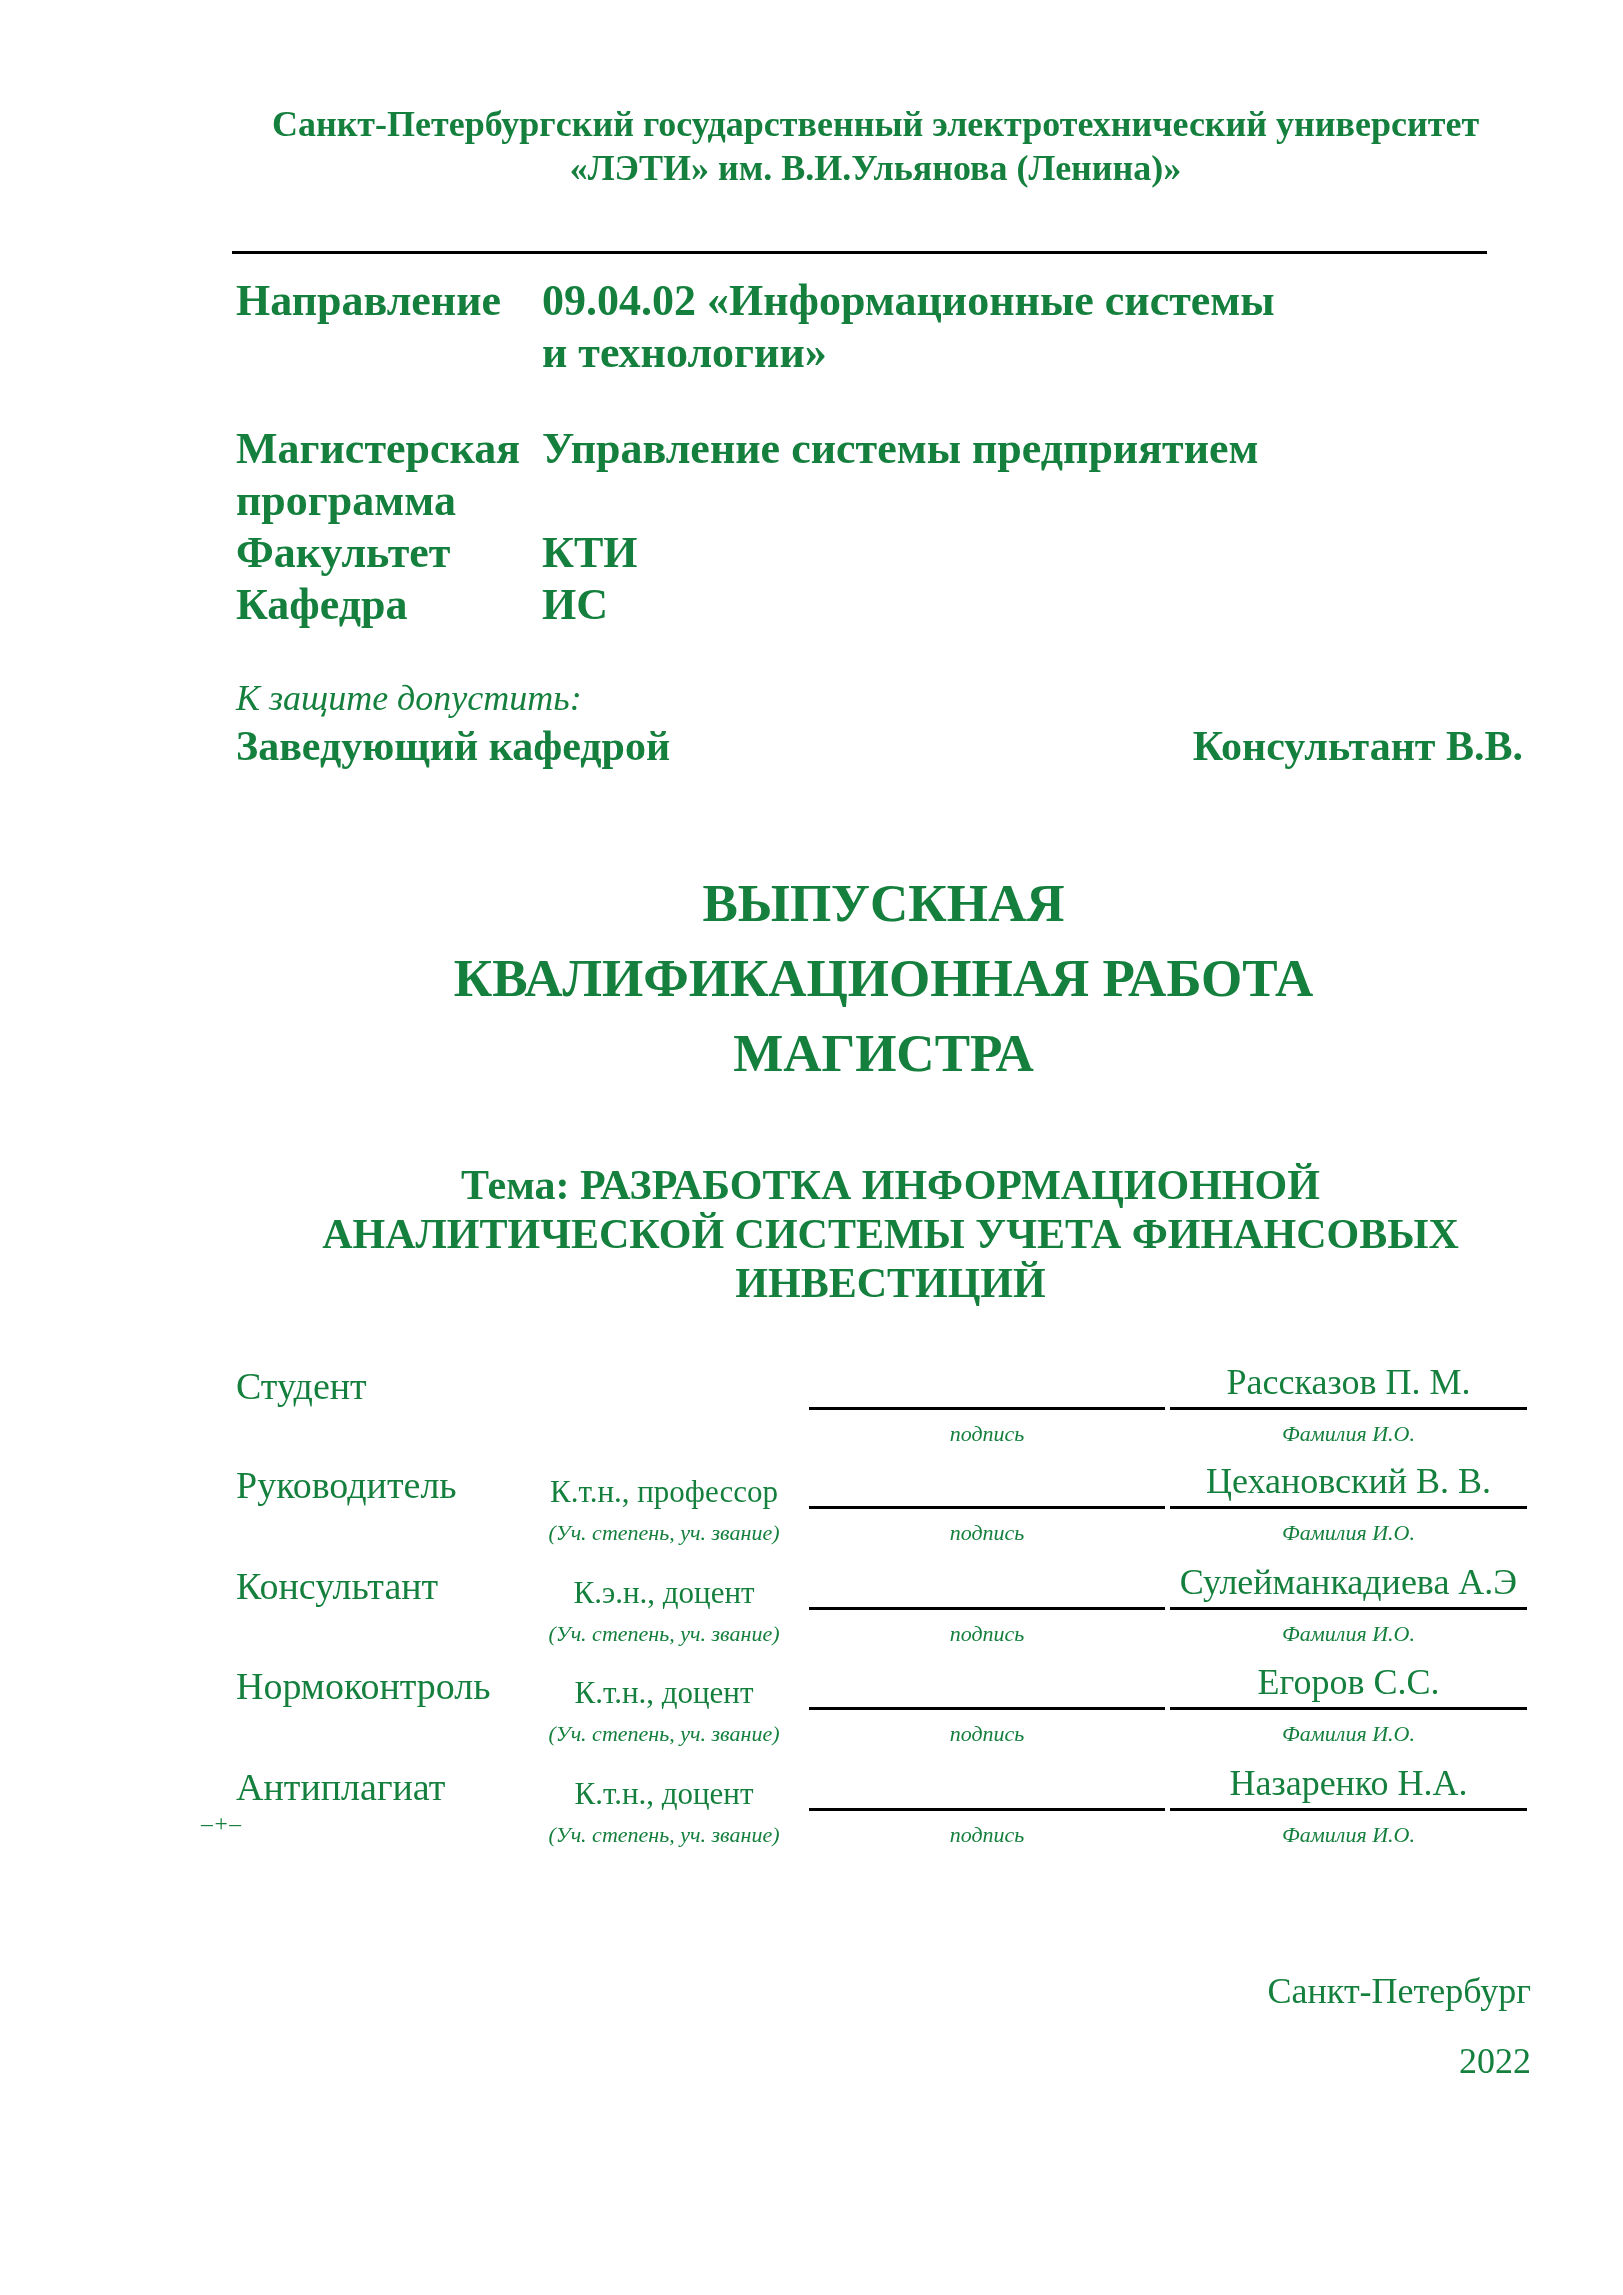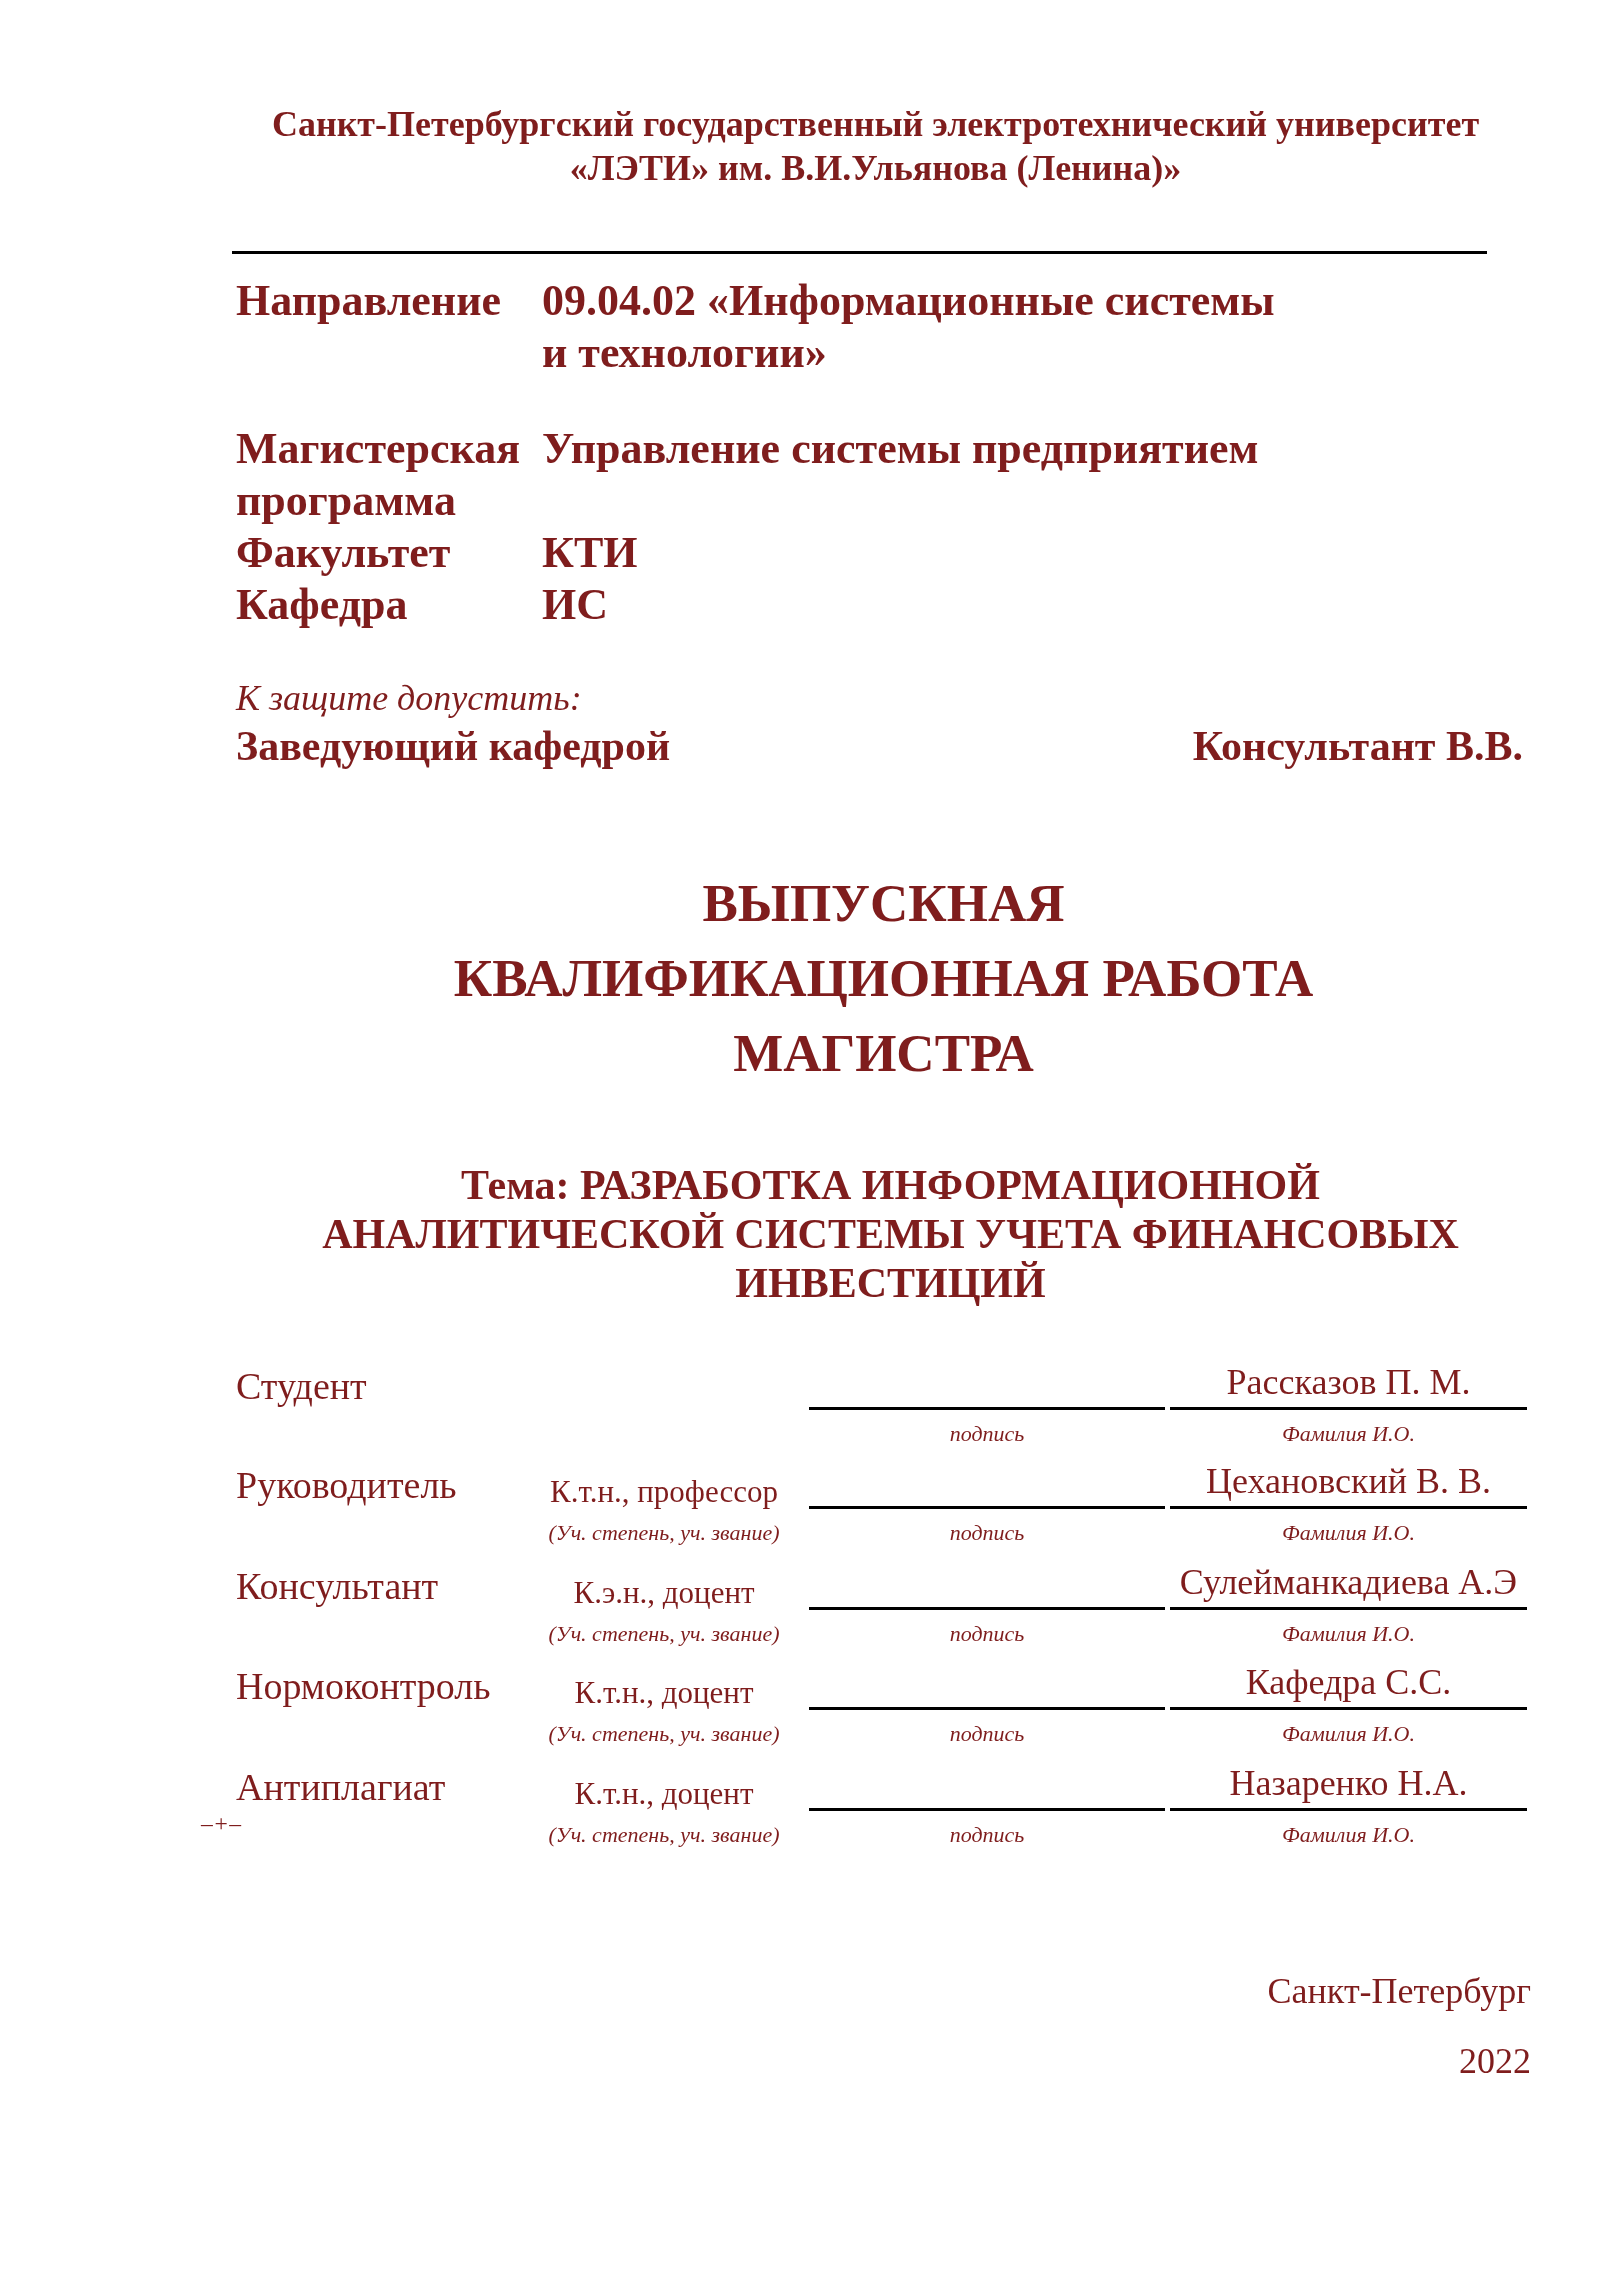--- a/index.html
+++ b/index.html
@@ -5,21 +5,21 @@
   html, body {
     margin: 0;
     padding: 0;
     background: #ffffff;
   }
   .page {
     position: relative;
     width: 1623px;
     height: 2295px;
     background: #ffffff;
-    color: #7f1d1d;
+    color: #15803d;
     font-family: "Liberation Serif", "DejaVu Serif", serif;
     overflow: hidden;
   }
 
   
   .univ-header {
     position: absolute;
     top: 102px;
     left: 232px;
     width: 1287px;
@@ -251,21 +251,21 @@
     <div class="name">Сулейманкадиева А.Э</div>
     <div class="cap cap-degree">(Уч. степень, уч. звание)</div>
     <div class="cap cap-sign">подпись</div>
     <div class="cap cap-fam">Фамилия И.О.</div>
   </div>
 
   <div class="sig-row row-normcontrol">
     <div class="role">Нормоконтроль</div>
     <div class="degree">К.т.н., доцент</div>
     <div class="sigline"></div>
-    <div class="name">Кафедра С.С.</div>
+    <div class="name">Егоров С.С.</div>
     <div class="cap cap-degree">(Уч. степень, уч. звание)</div>
     <div class="cap cap-sign">подпись</div>
     <div class="cap cap-fam">Фамилия И.О.</div>
   </div>
 
   <div class="sig-row row-antiplagiat">
     <div class="role">Антиплагиат</div>
     <div class="degree">К.т.н., доцент</div>
     <div class="sigline"></div>
     <div class="name">Назаренко Н.А.</div>

